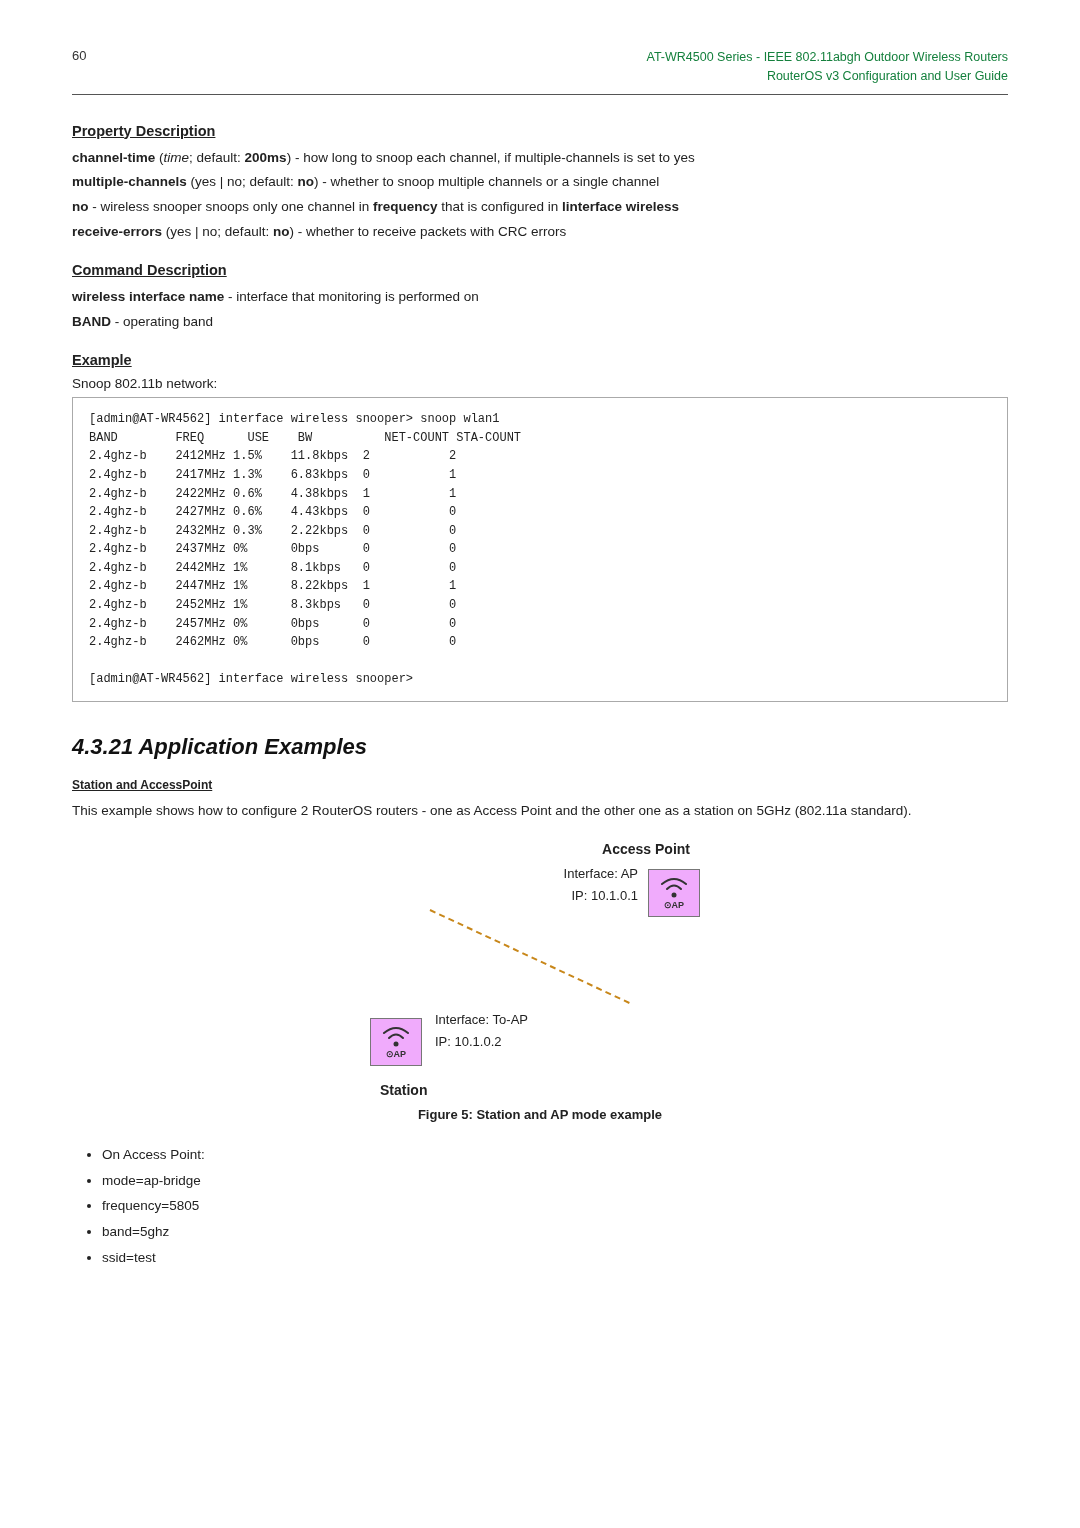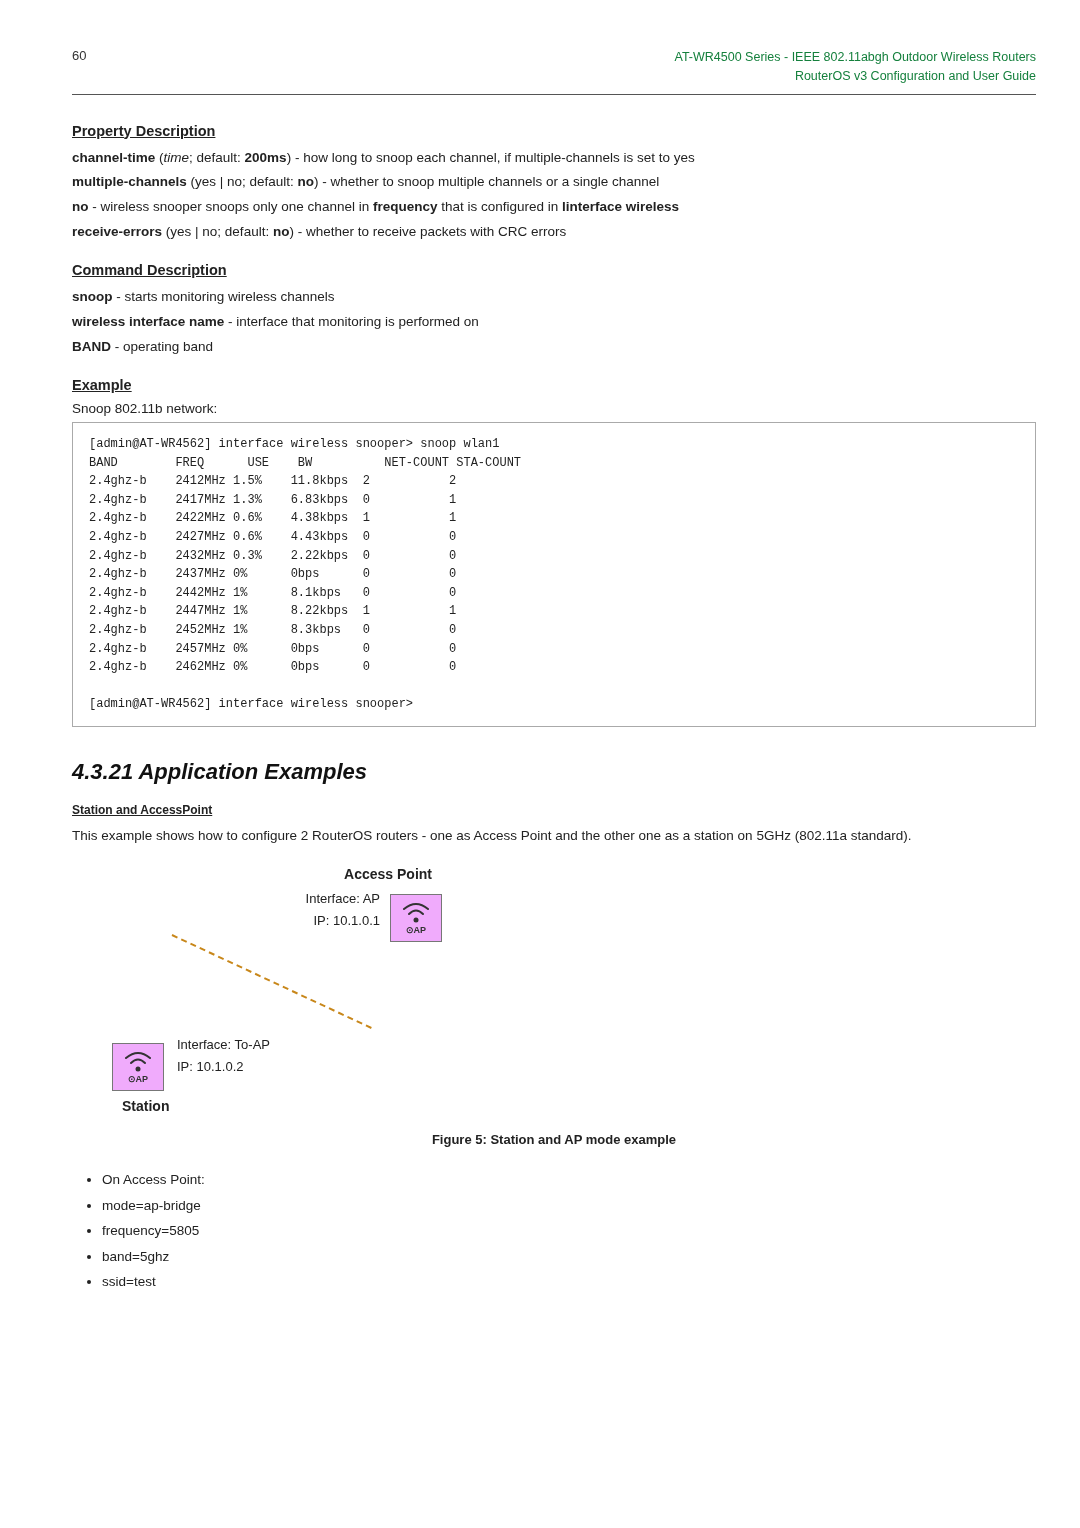--- a/index.html
+++ b/index.html
@@ -8,21 +8,21 @@
       font-size: 13.5px;
       color: #222;
       background: #fff;
       width: 1080px;
       min-height: 1528px;
       padding: 0;
     }
     .page {
       width: 1080px;
       min-height: 1528px;
-      padding: 48px 44px 60px 72px;
+      padding: 48px 72px 60px 72px;
       background: #fff;
       position: relative;
     }
     .page-header {
       display: flex;
       justify-content: space-between;
       align-items: flex-start;
       border-bottom: 1px solid #555;
       padding-bottom: 8px;
       margin-bottom: 28px;
@@ -93,20 +93,21 @@
 
     .subsection-text {
       font-size: 13.5px;
       line-height: 1.7;
       margin-bottom: 18px;
     }
 
     .diagram-area {
       display: flex;
       flex-direction: column;
+      align-items: center;
       margin: 18px 0 10px 0;
       position: relative;
     }
 
     .diagram-inner {
       width: 420px;
       position: relative;
       height: 260px;
     }
 
@@ -148,21 +149,21 @@
     .station-text {
       font-size: 13px;
       position: absolute;
       bottom: 48px;
       left: 105px;
       line-height: 1.7;
     }
 
     .station-label {
       position: absolute;
-      bottom: 12px;
+      bottom: 3px;
       left: 50px;
       font-weight: bold;
       font-size: 14px;
     }
 
     .dashed-line {
       position: absolute;
       top: 68px;
       left: 100px;
       width: 220px;
@@ -242,23 +243,20 @@
     <p>
       <span class="bold">no</span><span> - wireless snooper snoops only one channel in <span class="bold-italic">frequency</span> that is configured in <span class="bold-italic">linterface wireless</span></span>
     </p>
     <p>
       <span class="bold">receive-errors</span><span> (yes | no; default: <span class="bold">no</span>)</span><span> - whether to receive packets with CRC errors</span>
     </p>
   </div>
 
   <div class="command-desc-section">
     <h3 class="section-heading">Command Description</h3>
-    <p>
-      <span class="bold">snoop</span><span> - starts monitoring wireless channels</span>
-    </p>
     <p>
       <span class="bold">wireless interface name</span><span> - interface that monitoring is performed on</span>
     </p>
     <p>
       <span class="bold">BAND</span><span> - operating band</span>
     </p>
   </div>
 
   <div class="example-section">
     <h3 class="section-heading">Example</h3>

